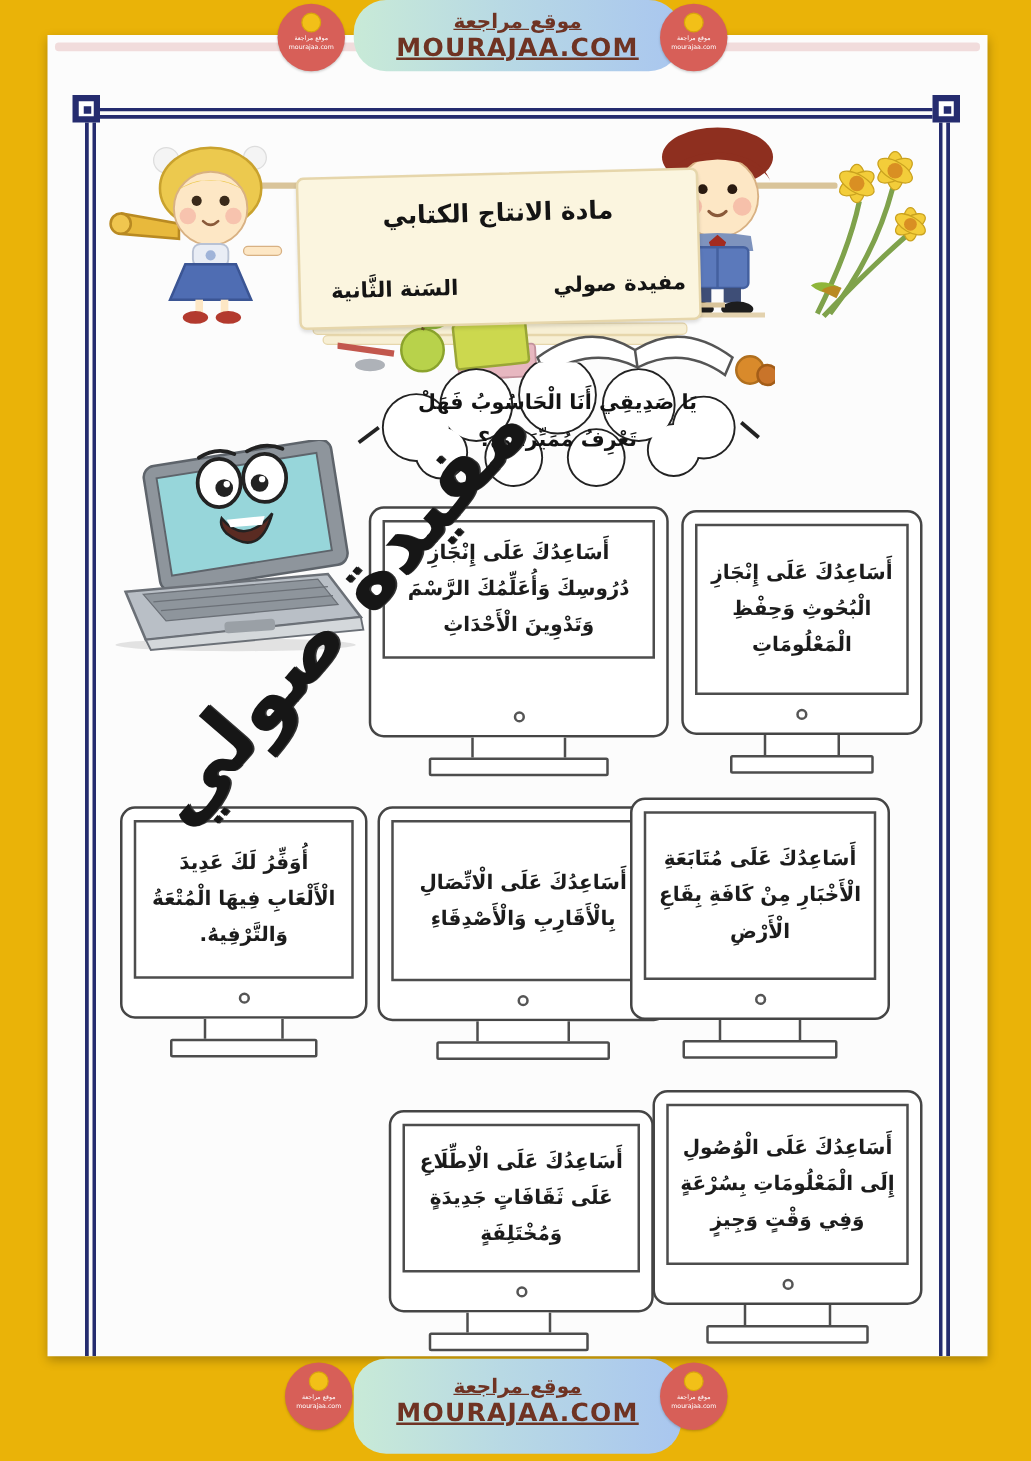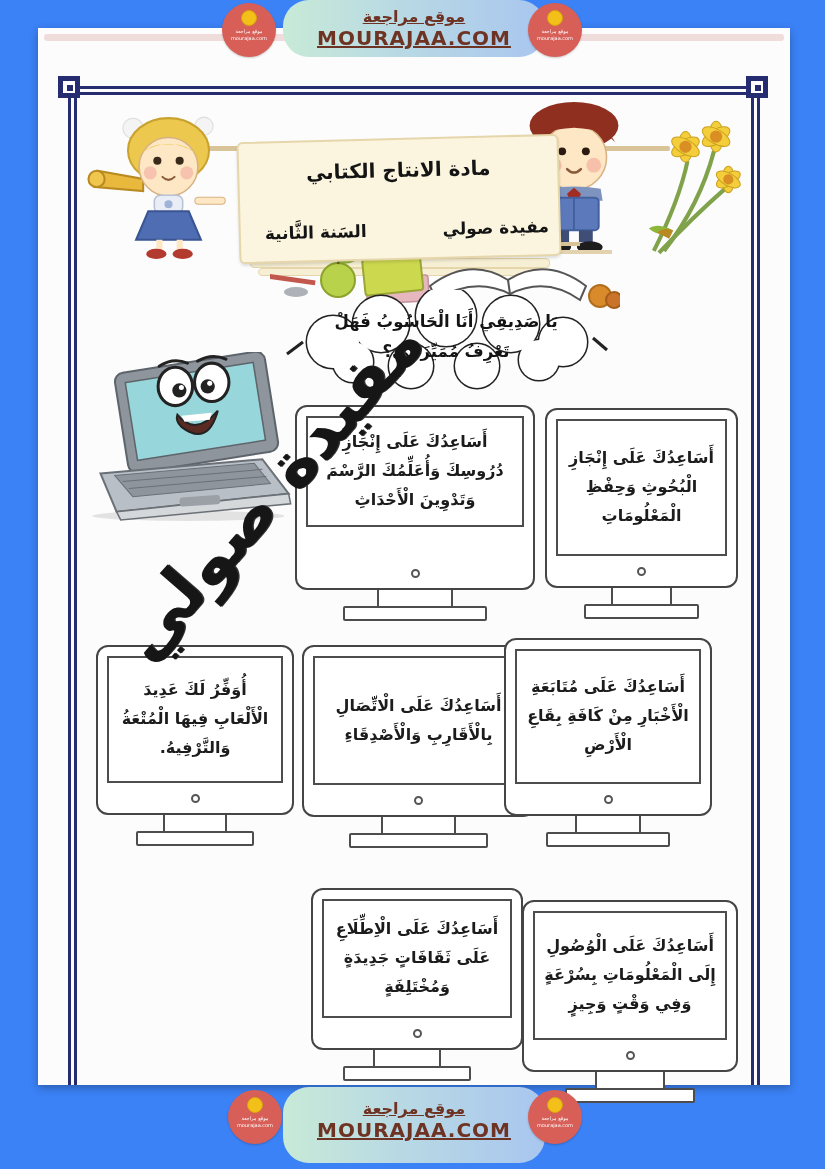--- a/index.html
+++ b/index.html
@@ -1,19 +1,19 @@
 <!DOCTYPE html>
 <html lang="ar"><head>
 <meta charset="utf-8">
 <style>
   html,body{margin:0;padding:0;background:#8fa7b0;}
   *{box-sizing:border-box;}
   #stage{
     position:relative;width:825px;height:1169px;margin:0 auto;
-    background:#3b82f6;overflow:hidden;
+    background:#eab308;overflow:hidden;
     font-family:"DejaVu Sans", sans-serif;
   }
   
   #paper{position:absolute;left:38px;top:28px;width:752px;height:1057px;
     background:#fcfcfc;box-shadow:0 3px 8px rgba(0,0,0,.28);z-index:1;}
   #paper-strip{position:absolute;left:44px;top:34px;width:740px;height:7px;
     background:#f1dcdc;border-radius:3px;z-index:2;}
   #frame{position:absolute;left:68px;top:86px;width:692px;height:999px;
     border:9px double #252c6f;border-bottom:none;z-index:2;}
   .corner{position:absolute;width:22px;height:22px;background:#fff;
@@ -346,21 +346,21 @@
           <p>أَسَاعِدُكَ عَلَى الْاِطِّلَاعِ عَلَى ثَقَافَاتٍ جَدِيدَةٍ وَمُخْتَلِفَةٍ</p>
         </div>
       <div class="m-chin">
           <span class="m-btn"></span>
         </div>
     </div>
     <div class="m-neck"></div>
     <div class="m-base"></div>
   </div>
 
-  <div class="monitor" style="left:522px;top:900px;width:216px;">
+  <div class="monitor" style="left:522px;top:872px;width:216px;">
     <div class="m-body" style="height:172px;">
       <div class="m-screen">
           <p>أَسَاعِدُكَ عَلَى الْوُصُولِ إِلَى الْمَعْلُومَاتِ بِسُرْعَةٍ وَفِي وَقْتٍ وَجِيزٍ</p>
         </div>
       <div class="m-chin">
           <span class="m-btn"></span>
         </div>
     </div>
     <div class="m-neck"></div>
     <div class="m-base"></div>

